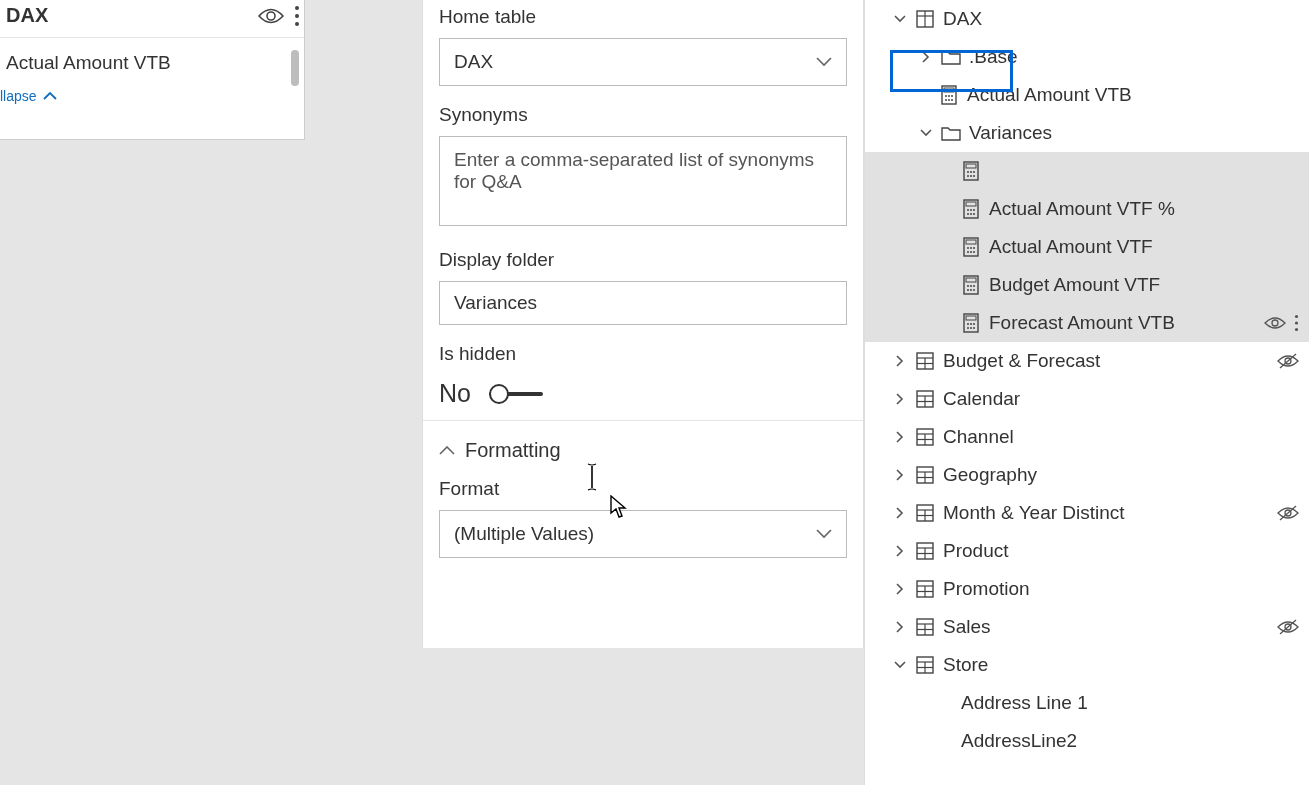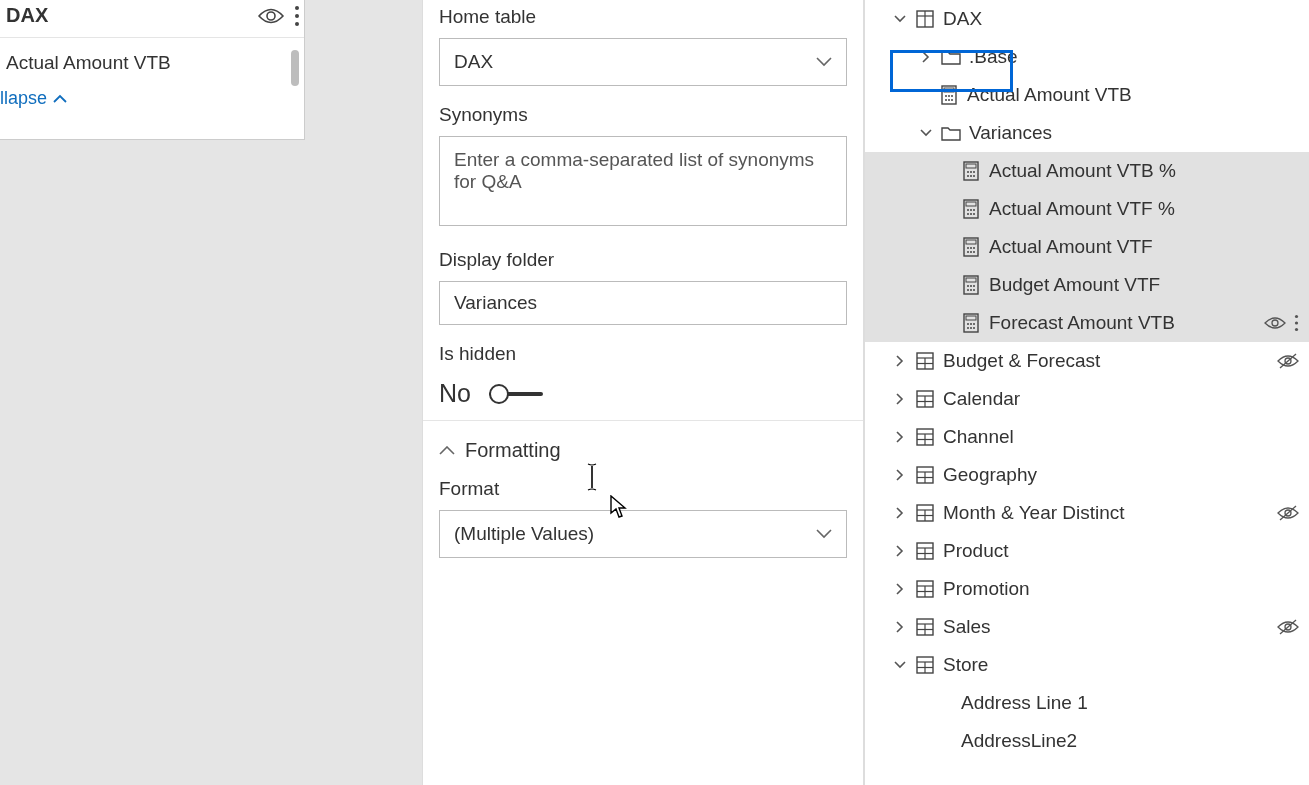--- a/index.html
+++ b/index.html
@@ -28,37 +28,37 @@
     justify-content: space-between;
     padding: 4px 4px 10px 6px;
     border-bottom: 1px solid #e5e5e5;
   }
   .left-header .title { font-size: 20px; font-weight: 600; color: #333; }
   .left-header .actions { display: flex; gap: 10px; align-items: center; color:#444;}
   .left-list-item { padding: 14px 8px 8px 6px; font-size: 19px; color:#333;}
   .left-collapse {
     padding: 6px 6px 12px 0;
     color: #106ebe;
-    font-size: 18px;
+    font-size: 14px;
     display: flex;
     align-items: center;
     gap: 6px;
   }
   .left-scroll-thumb {
     position: absolute;
     right: 5px; top: 50px;
     width: 8px; height: 36px;
     background: #bdbdbd;
     border-radius: 4px;
   }
   .center-panel {
     position: absolute;
     left: 422px; top: 0;
     width: 442px;
-    height: 785px;
+    height: 648px;
     background: #fff;
     border-left: 1px solid #ddd;
     border-right: 1px solid #ddd;
     padding: 0 0 0 0;
     overflow: hidden;
   }
   .field-block { padding: 6px 16px 12px 16px; }
   .field-label { font-size: 19px; color:#333; margin-bottom: 10px; display:block;}
   .select {
     width: 100%;
@@ -334,21 +334,20 @@
             <rect x="1" y="1" width="14" height="18" fill="none" stroke="#444" stroke-width="1.4"></rect>
             <rect x="3" y="3" width="10" height="4" fill="none" stroke="#444" stroke-width="1"></rect>
             <circle cx="5" cy="11" r="1" fill="#444"></circle>
             <circle cx="8" cy="11" r="1" fill="#444"></circle>
             <circle cx="11" cy="11" r="1" fill="#444"></circle>
             <circle cx="5" cy="15" r="1" fill="#444"></circle>
             <circle cx="8" cy="15" r="1" fill="#444"></circle>
             <circle cx="11" cy="15" r="1" fill="#444"></circle>
           </svg>
         </span>
-      <span class="label">Actual Amount VTB %</span>
 
     </div>
       <div class="tree-row selected">
       <span class="spacer4"></span>
       <span class="icon">
           <svg width="16" height="20" viewBox="0 0 16 20">
             <rect x="1" y="1" width="14" height="18" fill="none" stroke="#444" stroke-width="1.4"></rect>
             <rect x="3" y="3" width="10" height="4" fill="none" stroke="#444" stroke-width="1"></rect>
             <circle cx="5" cy="11" r="1" fill="#444"></circle>
             <circle cx="8" cy="11" r="1" fill="#444"></circle>

